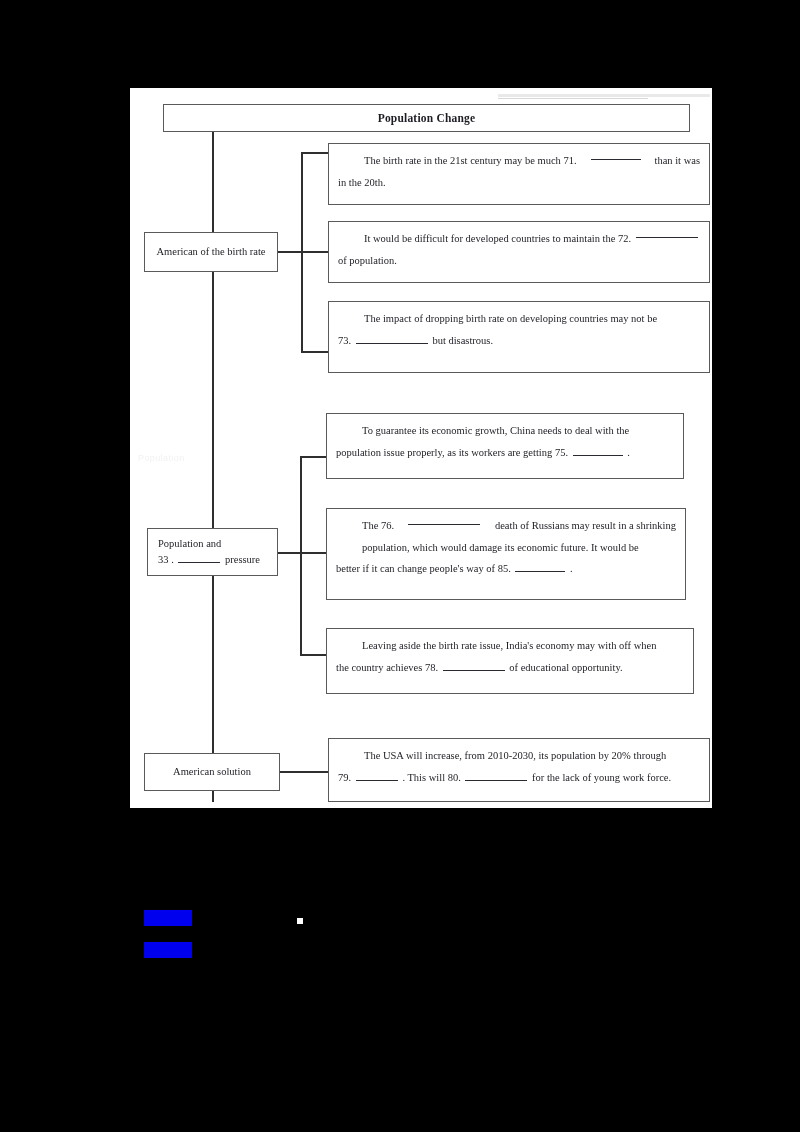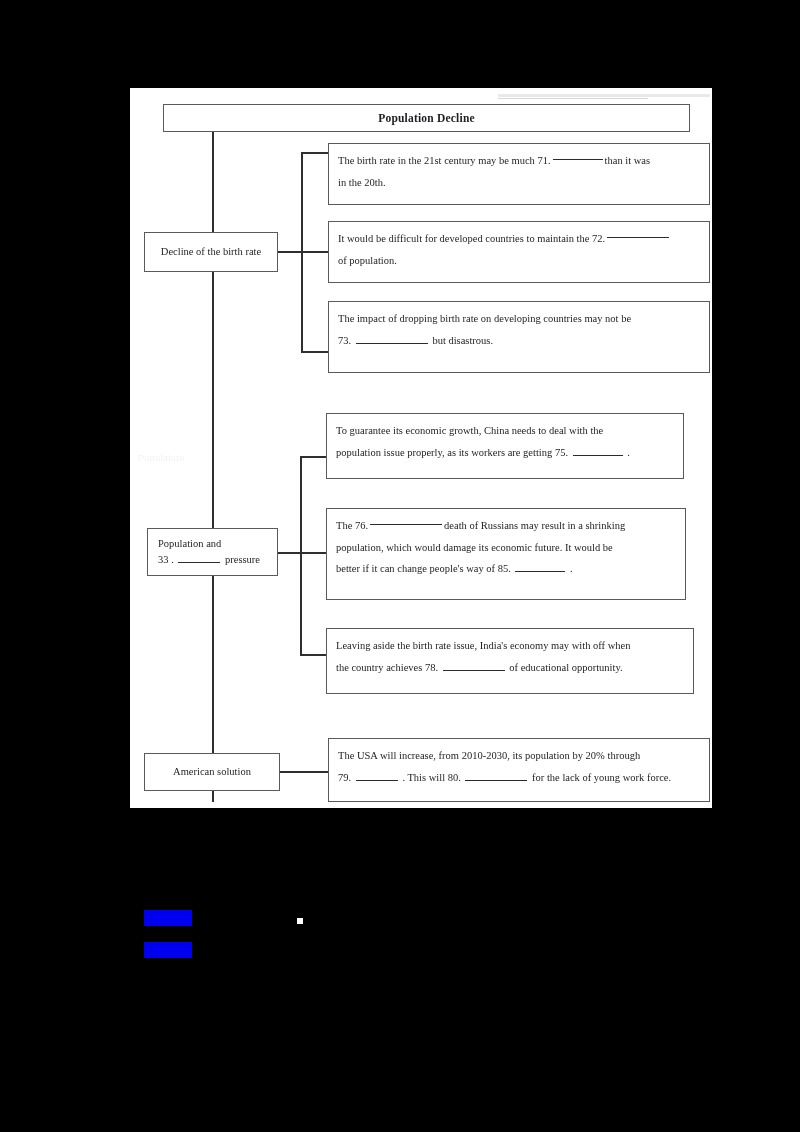--- a/index.html
+++ b/index.html
@@ -92,22 +92,23 @@
     padding: 6px 9px 4px 9px;
     text-align: justify;
     text-justify: inter-word;
   }
   .detail-box .ln {
     display: block;
     white-space: nowrap;
   }
   .detail-box .just {
     display: flex;
-    justify-content: flex-start;
+    justify-content: space-between;
     white-space: nowrap;
+    margin-left: 26px;
   }
 
   
   .blank {
     display: inline-block;
     border-bottom: 1px solid #2a2a33;
     vertical-align: baseline;
     height: 0.82em;
     margin: 0 2px;
   }
@@ -145,27 +146,27 @@
 <body>
 
 <div id="page">
 
   <div class="scan-line"></div>
   <div class="scan-line2"></div>
 
   <div class="watermark">Population</div>
 
   <div class="box title-box" style="left:33px; top:16px; width:527px; height:28px;">
-    <span>Population Decline</span>
+    <span>Population Change</span>
   </div>
 
   <div class="ln-v" style="left:82px; top:44px; height:670px;"></div>
 
   <div class="box cat-box center" style="left:14px; top:144px; width:134px; height:40px;">
-    <span>Decline of the birth rate</span>
+    <span>American of the birth rate</span>
   </div>
 
   <div class="ln-h" style="left:148px; top:163px; width:54px;"></div>
 
   <div class="ln-v" style="left:171px; top:64px; height:200px;"></div>
   <div class="ln-h" style="left:171px; top:64px; width:28px;"></div>
   <div class="ln-h" style="left:171px; top:163px; width:28px;"></div>
   <div class="ln-h" style="left:171px; top:263px; width:28px;"></div>
 
   <div class="box detail-box" style="left:198px; top:55px; width:382px; height:62px;">

